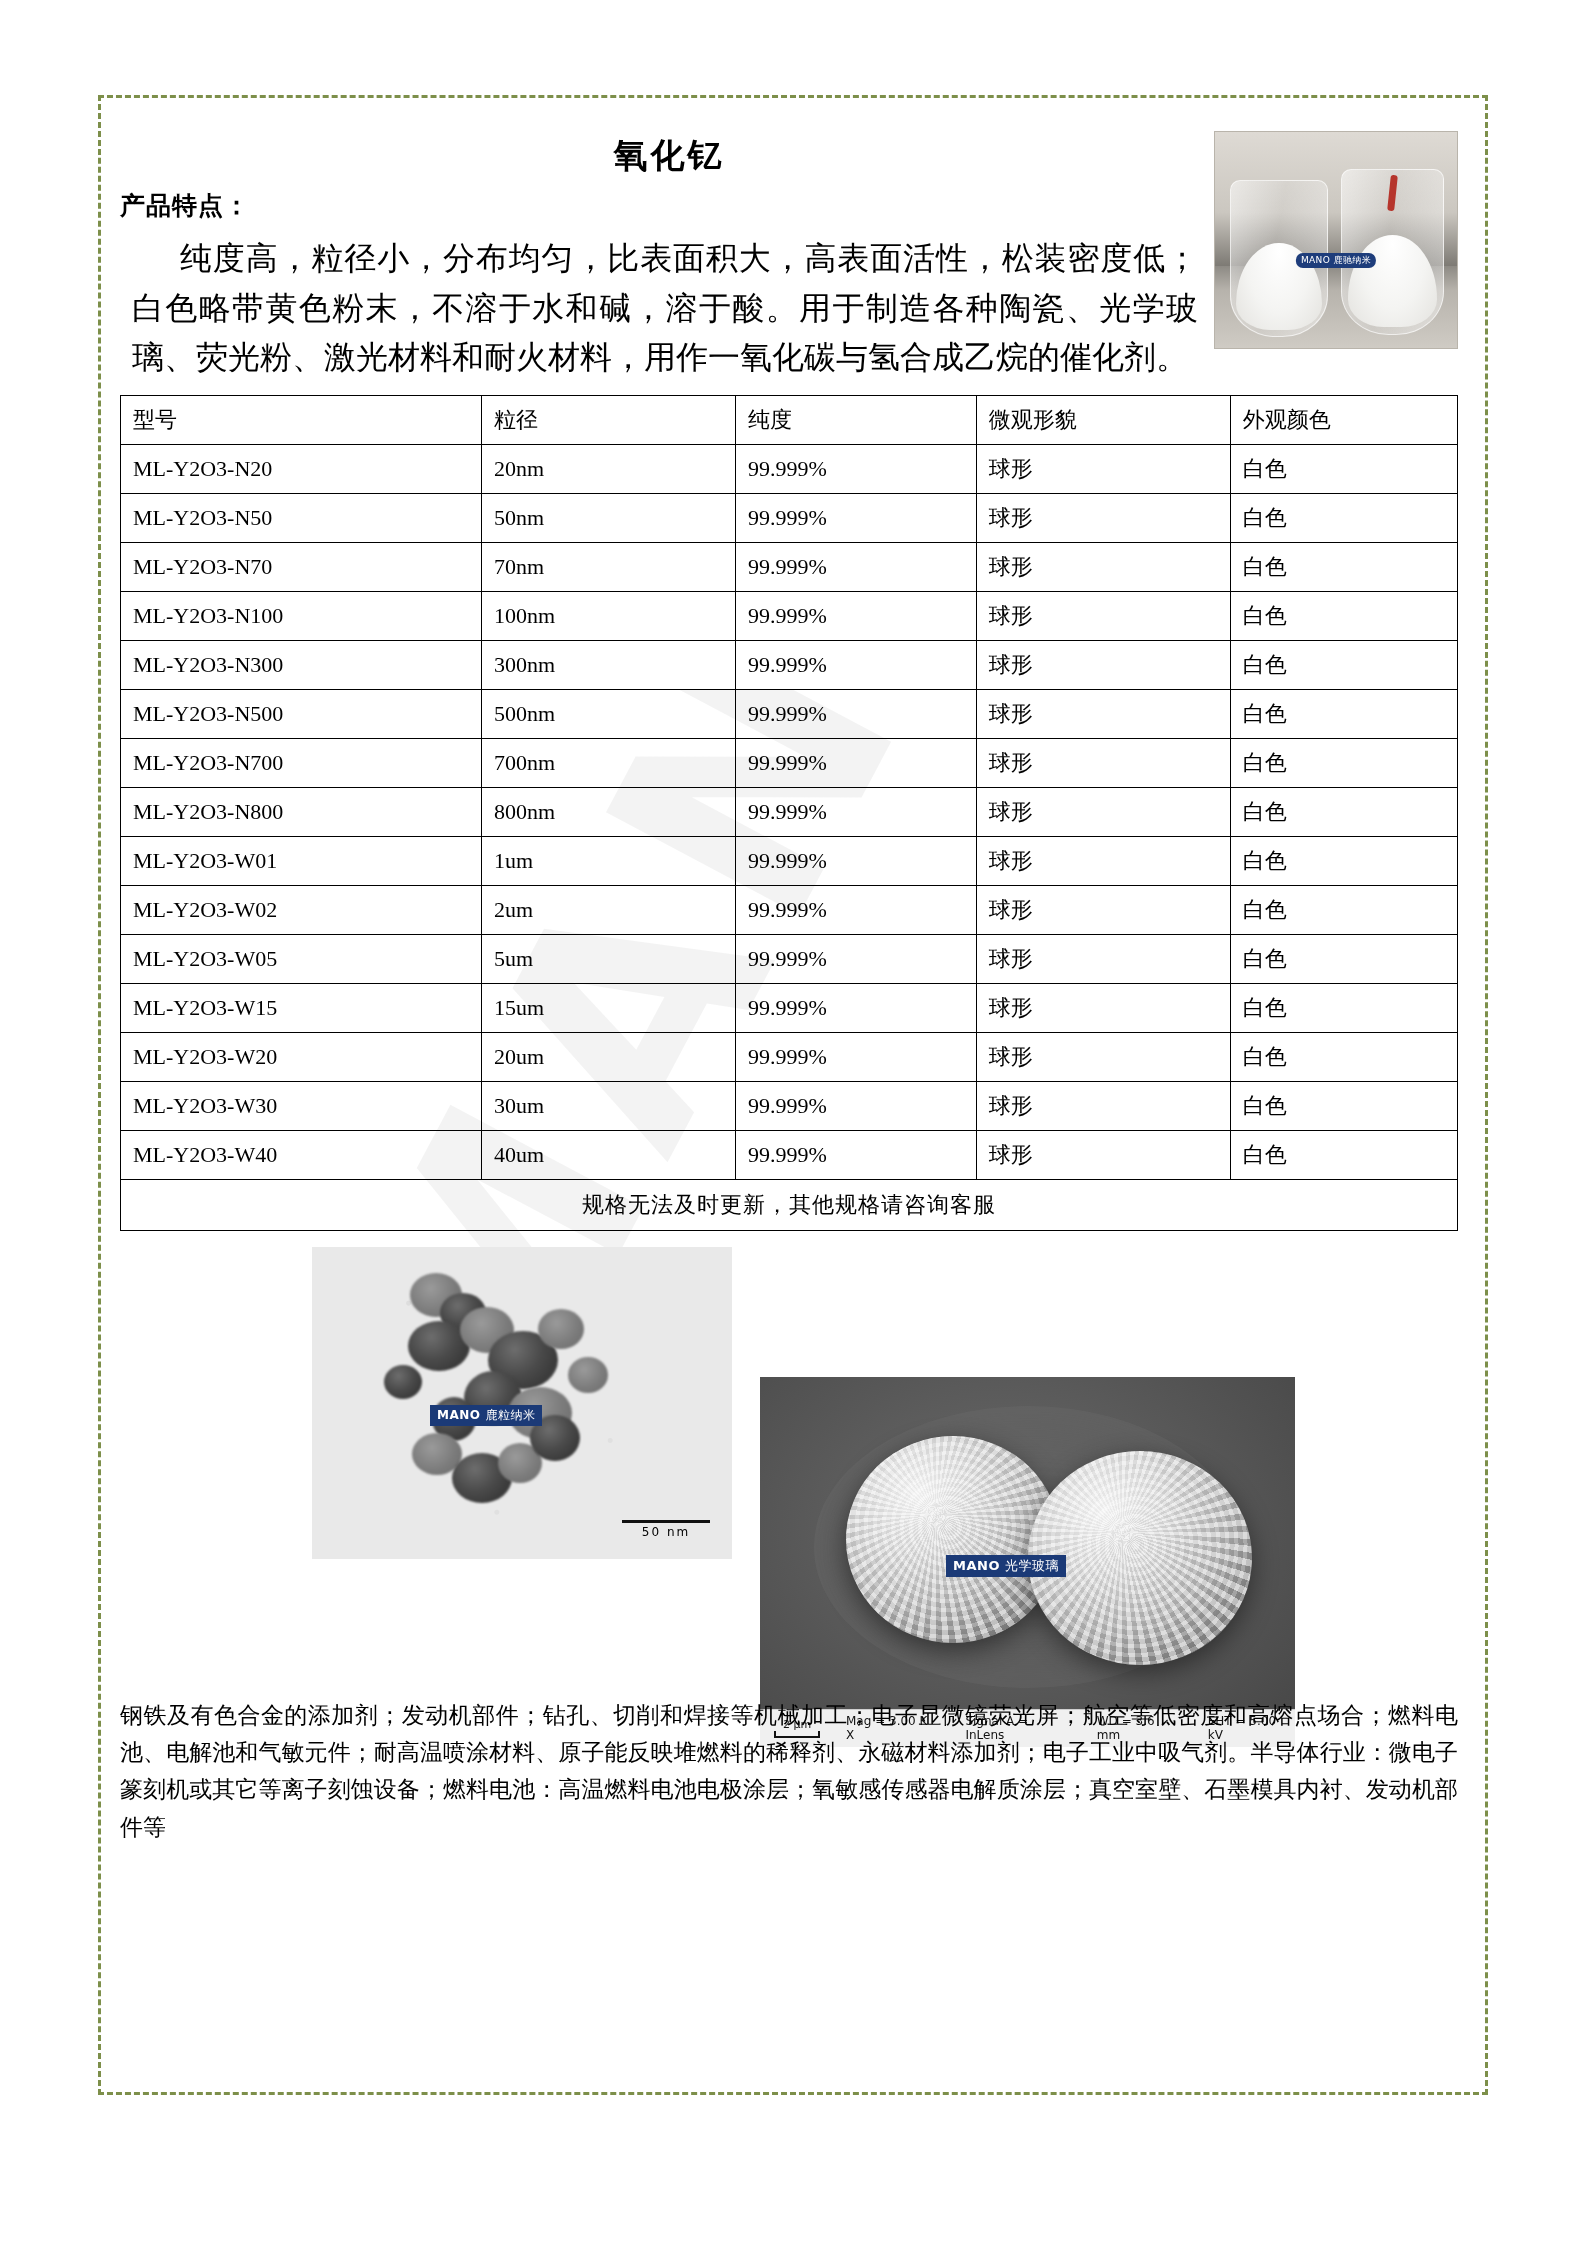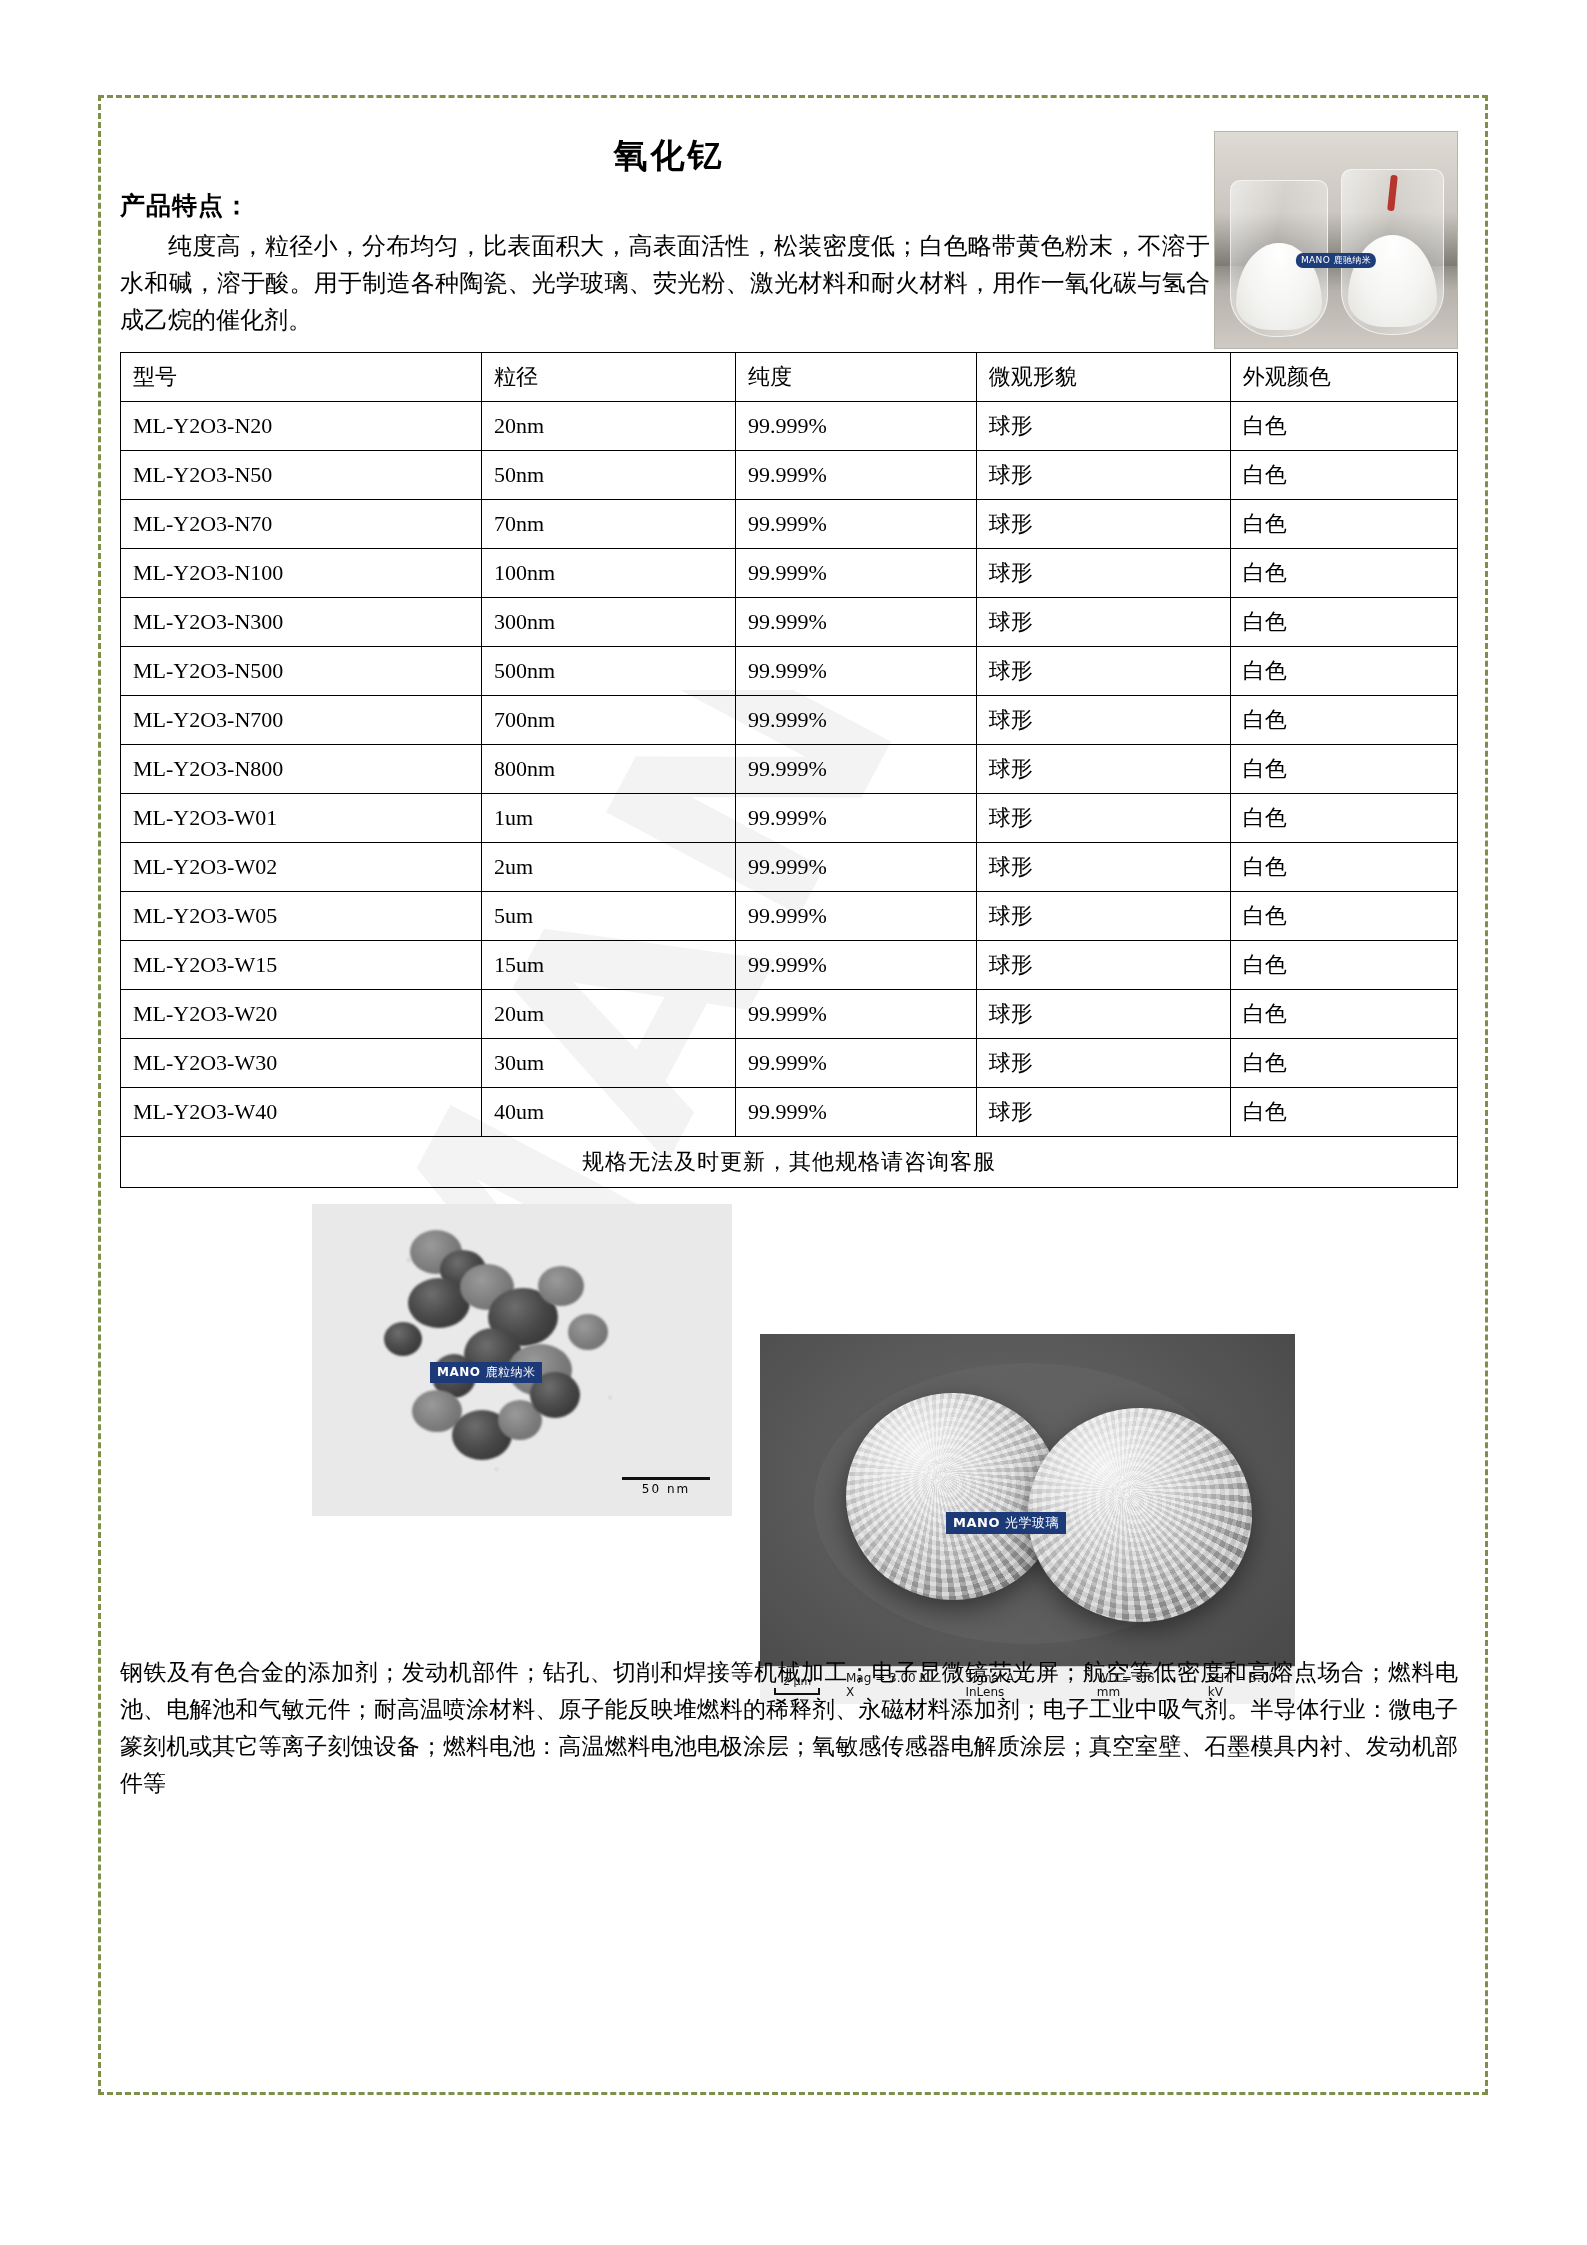--- a/index.html
+++ b/index.html
@@ -65,25 +65,25 @@
   .section-heading {
     font-family: "DejaVu Sans", sans-serif;
     font-weight: bold;
     font-size: 25px;
     letter-spacing: 1px;
     margin: 10px 0 6px 0;
     color: #000;
   }
 
   .intro-para {
-    font-size: 24px;
+    font-size: 32px;
     line-height: 1.55;
     text-align: justify;
     text-indent: 48px;
-    margin: 0;
+    margin: 12px;
     color: #000;
     padding-right: 248px;
   }
 
   
   .product-photo {
     position: absolute;
     right: 30px;
     top: 36px;
     width: 244px;

